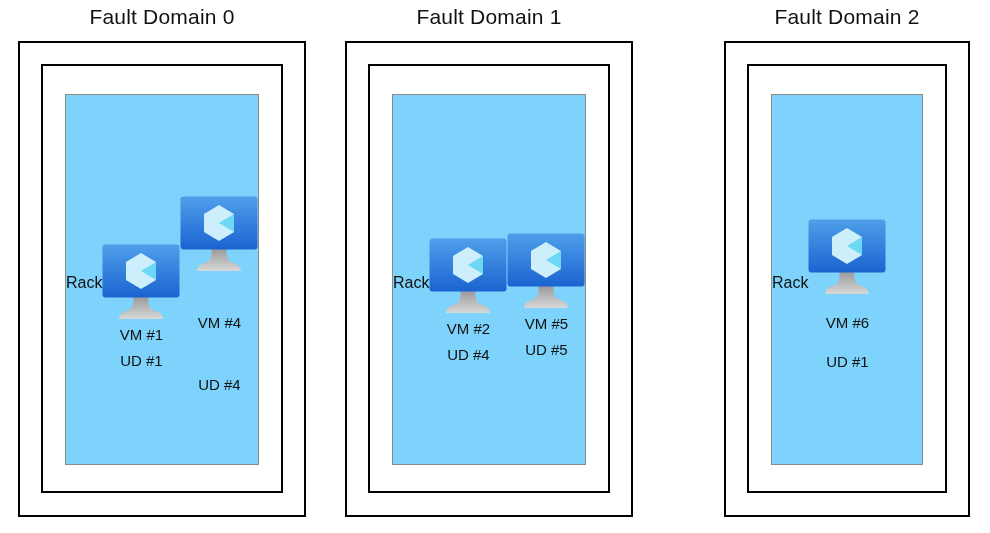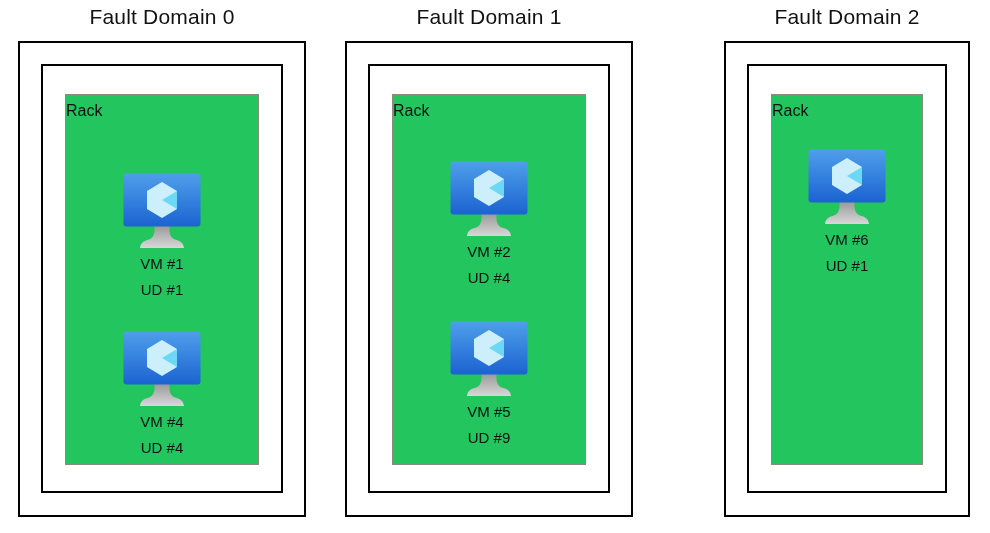--- a/index.html
+++ b/index.html
@@ -34,38 +34,38 @@
     background: #ffffff;
   }
   .inner-box {
     height: 100%;
     border: 2px solid #000000;
     padding: 28px 22px 26px;
     background: #ffffff;
   }
   .rack {
     height: 100%;
-    background: #22c55e;
+    background: #7dd3fc;
     border: 1.5px solid #8b8b80;
-    display: flex; flex-direction: column; 
+    display: flex; align-items: center;
     padding-top: 6px;
   }
   .rack-label { font-size: 16px; line-height: 20px; }
 
   .vm { display: flex; flex-direction: column; align-items: center; }
   .vm svg { display: block; }
   .vm-name, .ud-name {
     font-size: 15px; line-height: 26px; text-align: center;
   }
   .vm-name { margin-top: 2px; }
 
   
-  .fd0 .vm1 { margin-top: 52px; } .fd0 .vm2 { margin-top: 28px; }
+  .fd0 .vm1 { margin-top: 52px; } .fd0 .vm2 { margin-top: 28px; gap: 36px; }
   .fd1 .vm1 { margin-top: 40px; } .fd1 .vm2 { margin-top: 30px; }
-  .fd2 .vm1 { margin-top: 32px; } .fd2 .vm2 { margin-top: 28px; }
+  .fd2 .vm1 { margin-top: 32px; } .fd2 .vm2 { margin-top: 28px; gap: 13px; }
 
   .defs-svg { position: absolute; width: 0; height: 0; }
 </style>
 </head>
 <body>
 
 <svg class="defs-svg" aria-hidden="true">
   <defs>
     <linearGradient id="vmScreenGrad" x1="0" y1="0" x2="0" y2="1">
       <stop offset="0" stop-color="#4f9fea"></stop>
@@ -133,21 +133,21 @@
           </div>
 
           <div class="vm vm2">
             <svg viewBox="0 0 78 76" width="78" height="76">
               <path d="M31.5,53 L46.5,53 C46,61 47.5,65.5 53.5,67 C58.5,68.3 60.5,71 61,75 L17,75 C17.5,71 19.5,68.3 24.5,67 C30.5,65.5 32,61 31.5,53 Z" fill="url(#vmStandGrad)"></path>
               <rect x="0.5" y="0.5" width="77" height="53" rx="3" fill="url(#vmScreenGrad)"></rect>
               <polygon points="39,9 54,18 54,36 39,45 24,36 24,18" fill="#cdeffb"></polygon>
               <polygon points="54,18 39,27 54,36" fill="#6cd8f6"></polygon>
             </svg>
             <div class="vm-name">VM #5</div>
-            <div class="ud-name">UD #9</div>
+            <div class="ud-name">UD #5</div>
           </div>
 
         </div>
       </div>
     </div>
   </div>
 
   <div class="domain fd2">
     <div class="fd-title">Fault Domain 2</div>
     <div class="outer-box">

